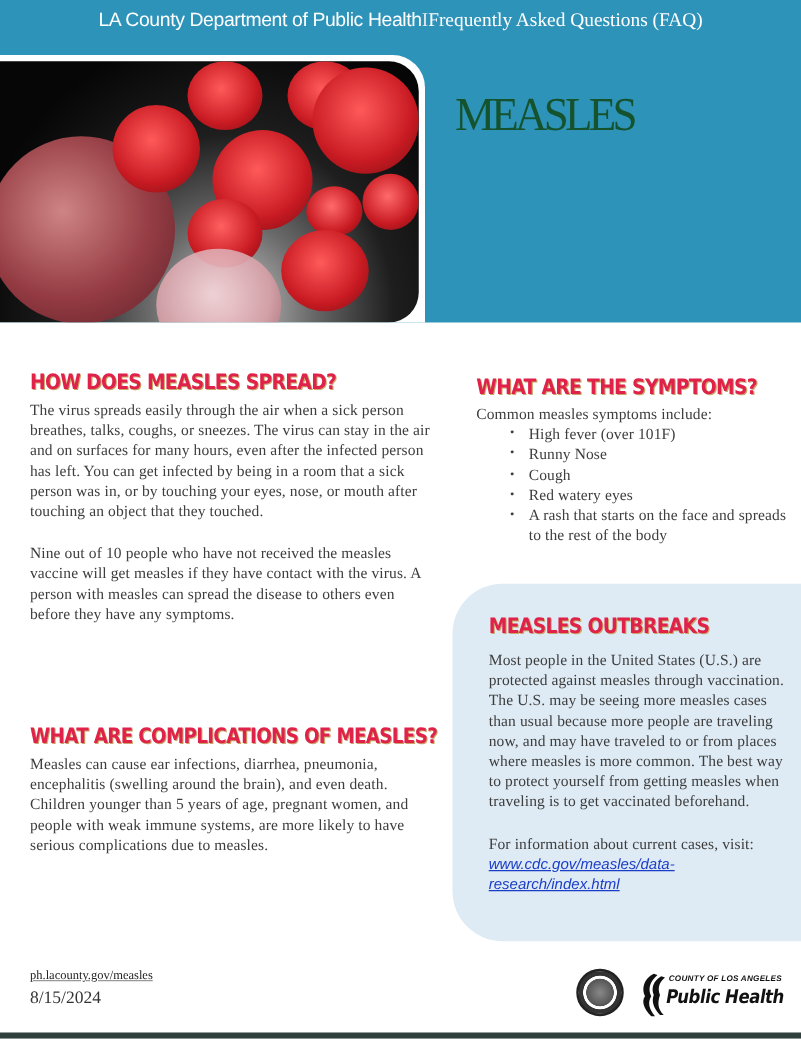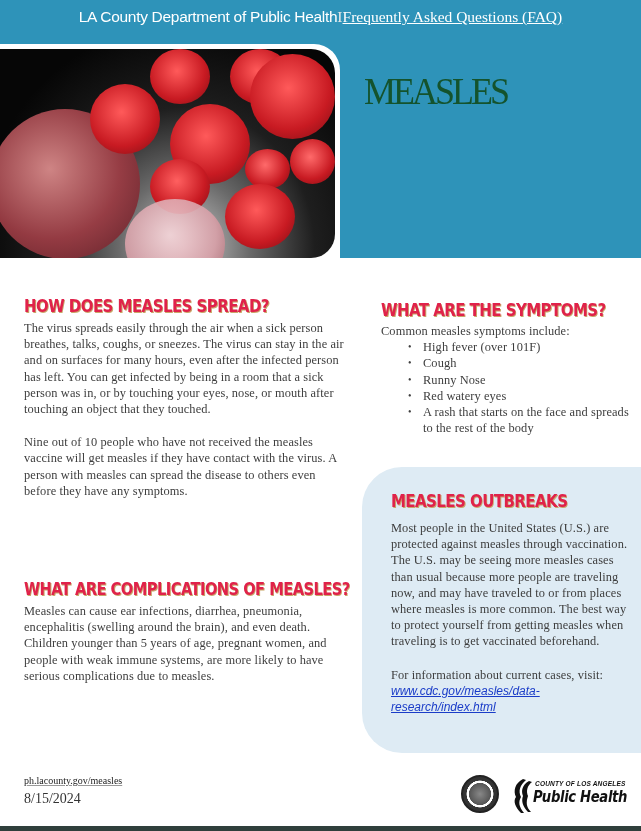--- a/index.html
+++ b/index.html
@@ -13,21 +13,21 @@
     .topbar {
       position: absolute; left: 0; top: 0; width: 641px; height: 258px;
       background: #2e93b9;
     }
     .top-title {
       position: absolute; left: 0; top: 8px; width: 641px; text-align: center;
       color: #ffffff; font-size: 15.5px; white-space: nowrap;
     }
     .top-title .t1 { font-family: "Liberation Sans", sans-serif; letter-spacing: -0.3px; }
     .top-title .sep { font-family: "Liberation Serif", serif; color: #e8e8e8; }
-    .top-title .t2 { font-family: "Liberation Serif", serif; text-decoration: underline; }
+    .top-title .t2 { font-family: "Liberation Serif", serif; }
     .hero-image {
       position: absolute; left: 0; top: 44px; width: 340px; height: 214px;
       background: #fff; border-top-right-radius: 26px; overflow: hidden;
     }
     .hero-inner {
       position: absolute; left: 0; top: 5px; width: 335px; height: 209px;
       border-top-right-radius: 24px; border-bottom-right-radius: 24px;
       background: radial-gradient(ellipse at 55% 95%, #cfcfcf 0%, #6a6a6a 25%, #1e1e1e 50%, #060606 80%);
       overflow: hidden;
     }
@@ -121,22 +121,22 @@
   <h2 class="heading">HOW DOES MEASLES SPREAD?</h2>
   <p class="body-text">The virus spreads easily through the air when a sick person breathes, talks, coughs, or sneezes. The virus can stay in the air and on surfaces for many hours, even after the infected person has left. You can get infected by being in a room that a sick person was in, or by touching your eyes, nose, or mouth after touching an object that they touched.</p>
   <p class="body-text p2">Nine out of 10 people who have not received the measles vaccine will get measles if they have contact with the virus. A person with measles can spread the disease to others even before they have any symptoms.</p>
 </section>
 
 <section class="sec-symp">
   <h2 class="heading">WHAT ARE THE SYMPTOMS?</h2>
   <p class="body-text">Common measles symptoms include:</p>
   <ul class="sym-list body-text">
     <li>High fever (over 101F)</li>
+    <li>Runny Nose</li>
     <li>Cough</li>
-    <li>Runny Nose</li>
     <li>Red watery eyes</li>
     <li>A rash that starts on the face and spreads to the rest of the body</li>
   </ul>
 </section>
 
 <section class="sec-compl">
   <h2 class="heading">WHAT ARE COMPLICATIONS OF MEASLES?</h2>
   <p class="body-text">Measles can cause ear infections, diarrhea, pneumonia, encephalitis (swelling around the brain), and even death. Children younger than 5 years of age, pregnant women, and people with weak immune systems, are more likely to have serious complications due to measles.</p>
 </section>
 

